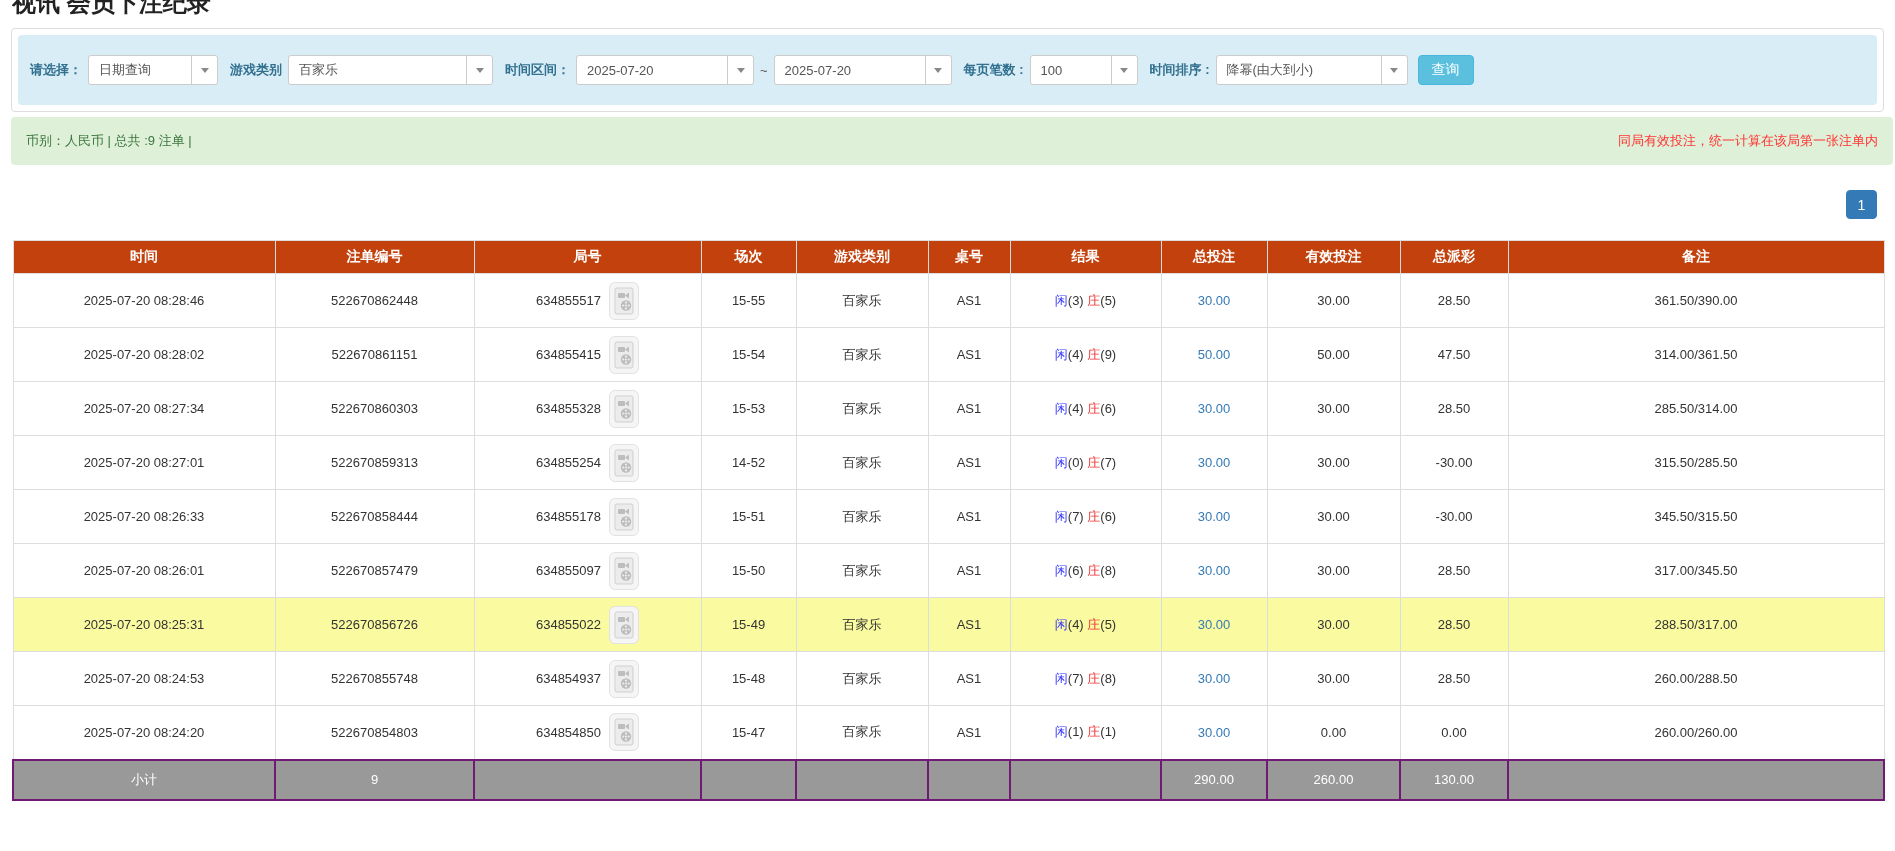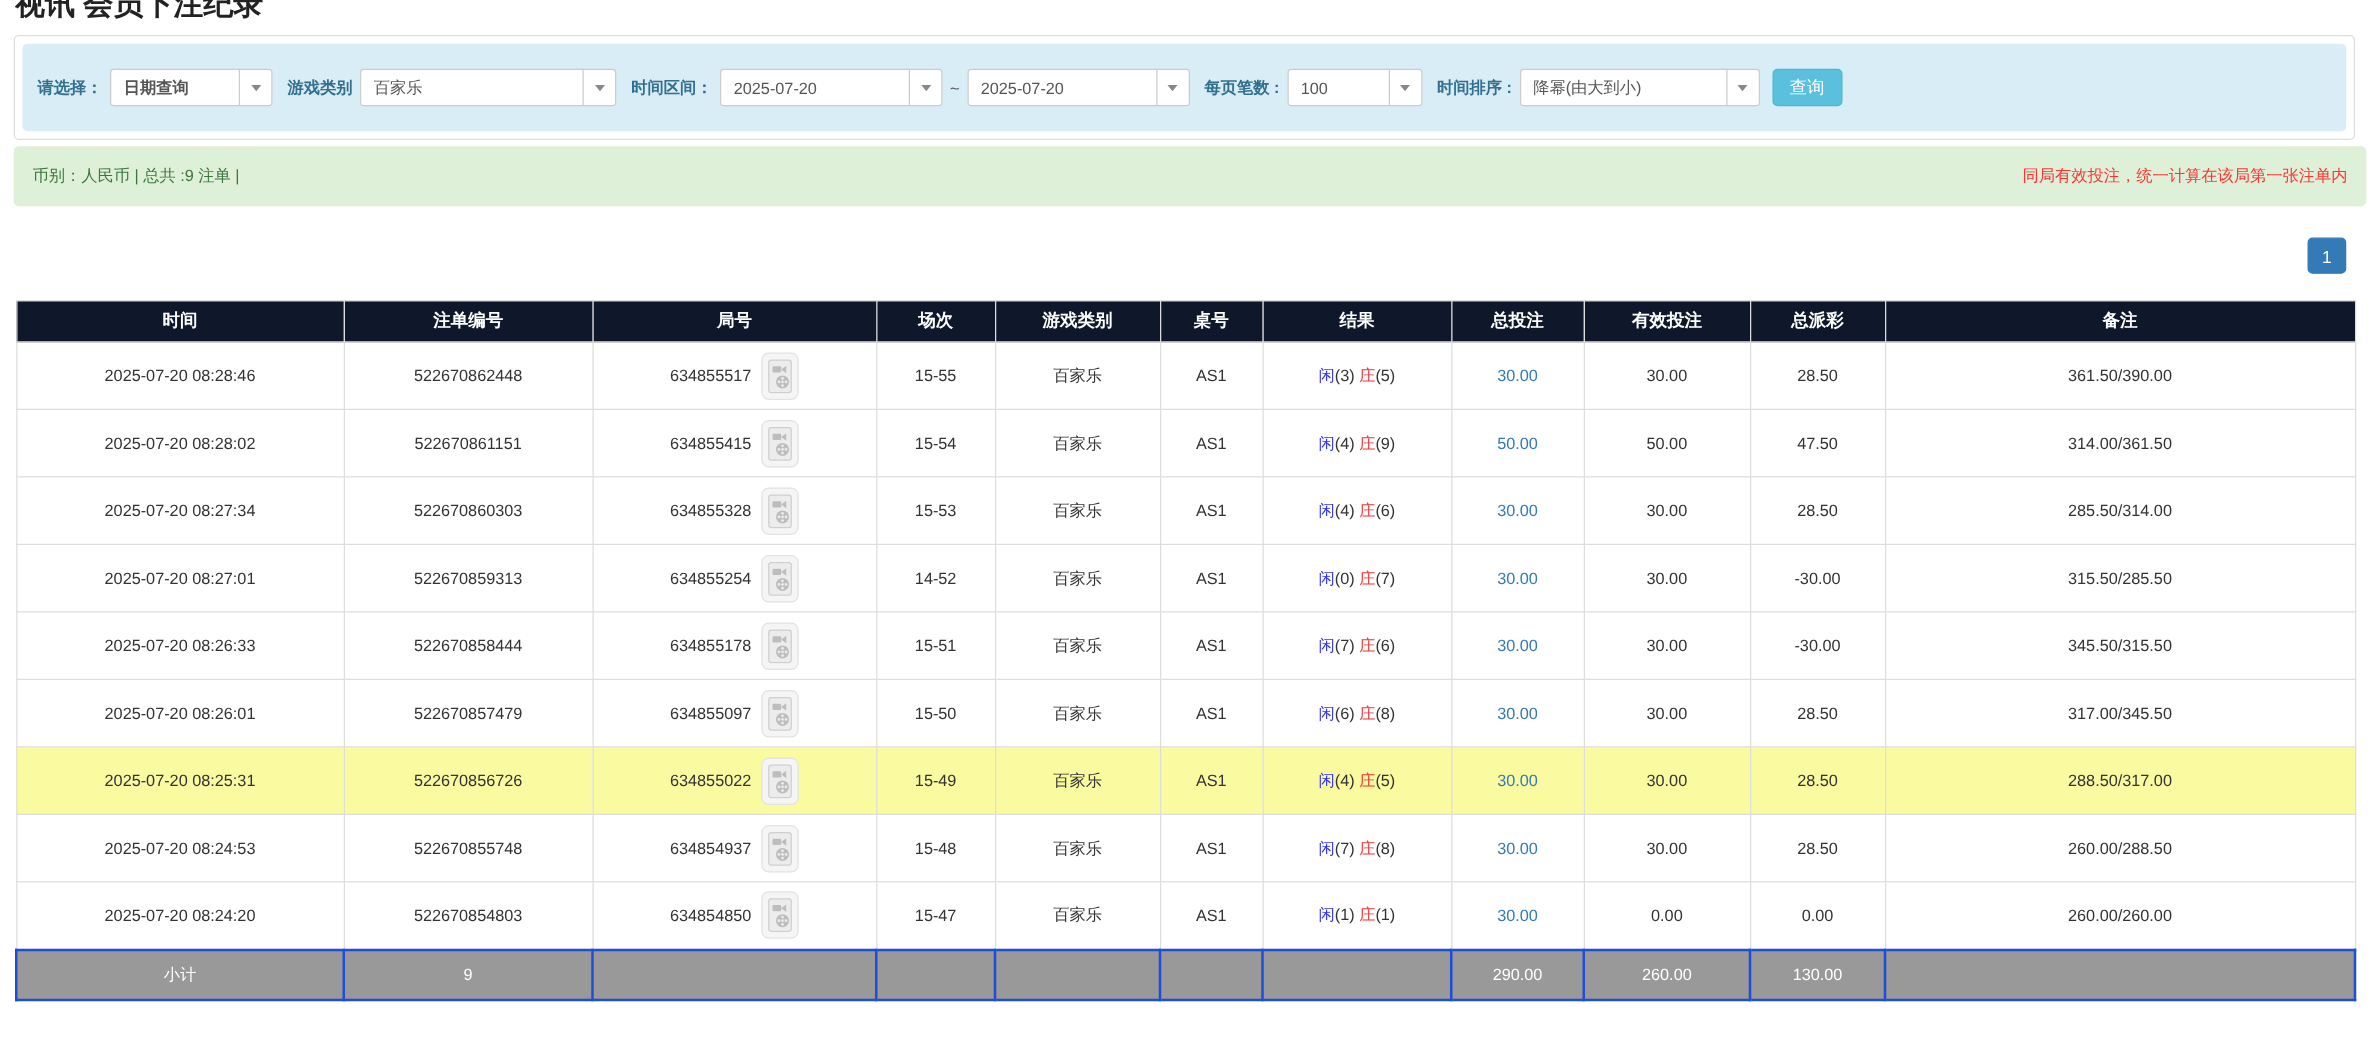--- a/index.html
+++ b/index.html
@@ -28,21 +28,21 @@
   .flabel { color:#31708f; font-weight: bold; font-size: 13px; margin: 0 6px 0 12px; }
   .flabel.first { margin-left: 6px; }
   .sel {
     display: flex; height: 30px; background: #fff;
     border: 1px solid #ccc; border-radius: 3px; align-items: stretch;
     cursor: pointer; overflow: hidden;
   }
   .sel-text { flex: 1; display:flex; align-items:center; padding: 0 10px; color:#555; overflow:hidden; }
   .sel-caret { width: 26px; border-left: 1px solid #ccc; display:flex; align-items:center; justify-content:center; }
   .caret-shape { width:0; height:0; border-left:4px solid transparent; border-right:4px solid transparent; border-top:5px solid #888; }
-  .w-datetype { width: 130px; font-weight: bold; }
+  .w-datetype { width: 130px; }
   .w-game { width: 205px; }
   .w-date { width: 178px; }
   .w-pagesize { width: 108px; gap: 32px; }
   .w-sort { width: 192px; }
   .tilde { color:#555; margin: 0 6px; }
   .btn-search {
     margin-left: 10px; height: 30px; padding: 0 13px;
     background: #5bc0de; border: 1px solid #46b8da; border-radius: 4px;
     color: #fff; font-size: 14px; cursor: pointer;
     font-family: inherit;
@@ -63,31 +63,31 @@
     background: #337ab7; border: 1px solid #337ab7; border-radius: 4px;
     color: #fff; font-size: 14px; display:flex; align-items:center; justify-content:center;
     cursor: pointer;
   }
   
   table.records {
     margin: 21px 12px 0 12px; width: 1871px;
     border-collapse: collapse; table-layout: fixed;
   }
   .records th {
-    background: #0f172a; color: #fff; font-size: 14px; font-weight: bold;
+    background: #c2410c; color: #fff; font-size: 14px; font-weight: bold;
     height: 33px; border: 1px solid #ddd; text-align: center;
   }
   .records tbody td {
     height: 54px; border: 1px solid #ddd; text-align: center;
     color: #333; background: #fff;
   }
   .records tr.highlight td { background: #fafaa0; }
   .records tfoot td {
     height: 40px; background: #999; color: #fff;
-    border: 2px solid #1d4ed8; text-align: center;
+    border: 2px solid #701a75; text-align: center;
   }
   .link-blue { color: #337ab7; cursor: pointer; }
   .player-blue { color: #3333ff; }
   .banker-red { color: #ee3333; }
   .negative { color: #ff0000; }
   .round-cell-inner { display: inline-flex; align-items: center; justify-content: center; }
   .vicon {
     display: inline-flex; width: 30px; height: 38px; margin-left: 8px;
     border: 1px solid #e2e2e2; border-radius: 6px; background: #f5f5f5;
     align-items: center; justify-content: center; cursor: pointer;

